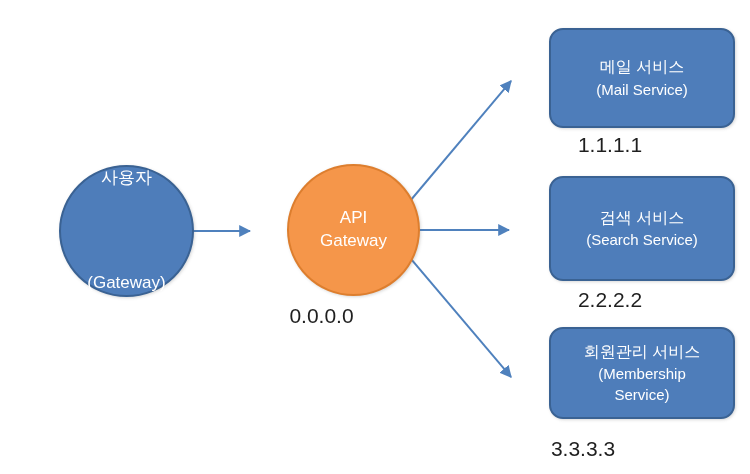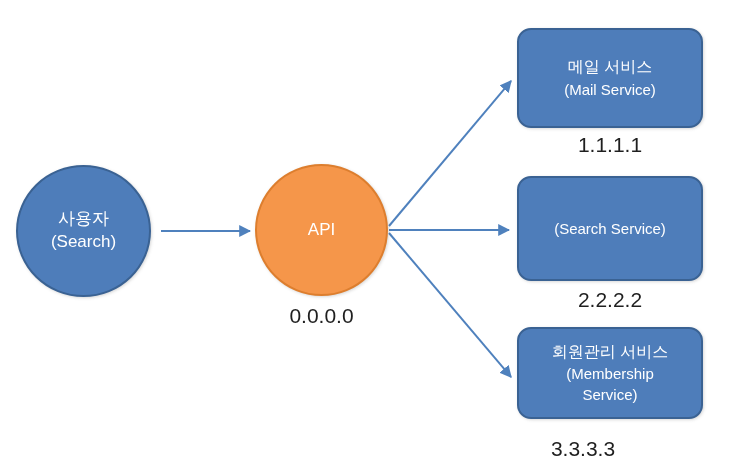--- a/index.html
+++ b/index.html
@@ -38,32 +38,34 @@
 
   .node{
     position:absolute;
     display:flex;
     flex-direction:column;
     align-items:center;
     justify-content:center;
     text-align:center;
     color:var(--node-text);
     box-sizing:border-box;
+    margin-left:32px;
   }
   .circle{
     border-radius:50%;
     background:var(--node-blue);
     border:2px solid var(--node-blue-border);
     box-shadow:1px 1px 3px rgba(100,100,100,0.25);
   }
   .client-circle{
-    left:16px;top:165px;
+    left:27px;top:165px;
     width:135px;height:132px;
     font-size:17px;
     line-height:1.35;
+    justify-content:space-between;
   }
   .gateway-circle{
     left:255px;top:164px;
     width:133px;height:132px;
     background:var(--gateway-orange);
     border:2px solid var(--gateway-orange-border);
     font-size:17px;
     font-weight:normal;
     line-height:1.35;
   }
@@ -106,35 +108,37 @@
       </marker>
     </defs>
     <line class="arrow" x1="161" y1="231" x2="250" y2="231" marker-end="url(#ah)"></line>
     <line class="arrow" x1="389" y1="226" x2="511" y2="81" marker-end="url(#ah)"></line>
     <line class="arrow" x1="389" y1="230" x2="509" y2="230" marker-end="url(#ah)"></line>
     <line class="arrow" x1="389" y1="233" x2="511" y2="377" marker-end="url(#ah)"></line>
   </svg>
 
   <div class="node circle client-circle">
     <span>사용자</span>
-    <span>(Search)</span>
+    <span>(Gateway)</span>
   </div>
 
   <div class="node circle gateway-circle">
     <span>API</span>
+    <span>Gateway</span>
   </div>
   <div class="ip-label gateway-ip">0.0.0.0</div>
 
   <div class="node service-box box-0">
     <span class="name-ko">메일 서비스</span>
     <span class="name-en">(Mail Service)</span>
   </div>
   <div class="ip-label ip-0">1.1.1.1</div>
 
   <div class="node service-box box-1">
+    <span class="name-ko">검색 서비스</span>
     <span class="name-en">(Search Service)</span>
   </div>
   <div class="ip-label ip-1">2.2.2.2</div>
 
   <div class="node service-box box-2">
     <span class="name-ko">회원관리 서비스</span>
     <span class="name-en">(Membership Service)</span>
   </div>
   <div class="ip-label ip-2">3.3.3.3</div>
 

